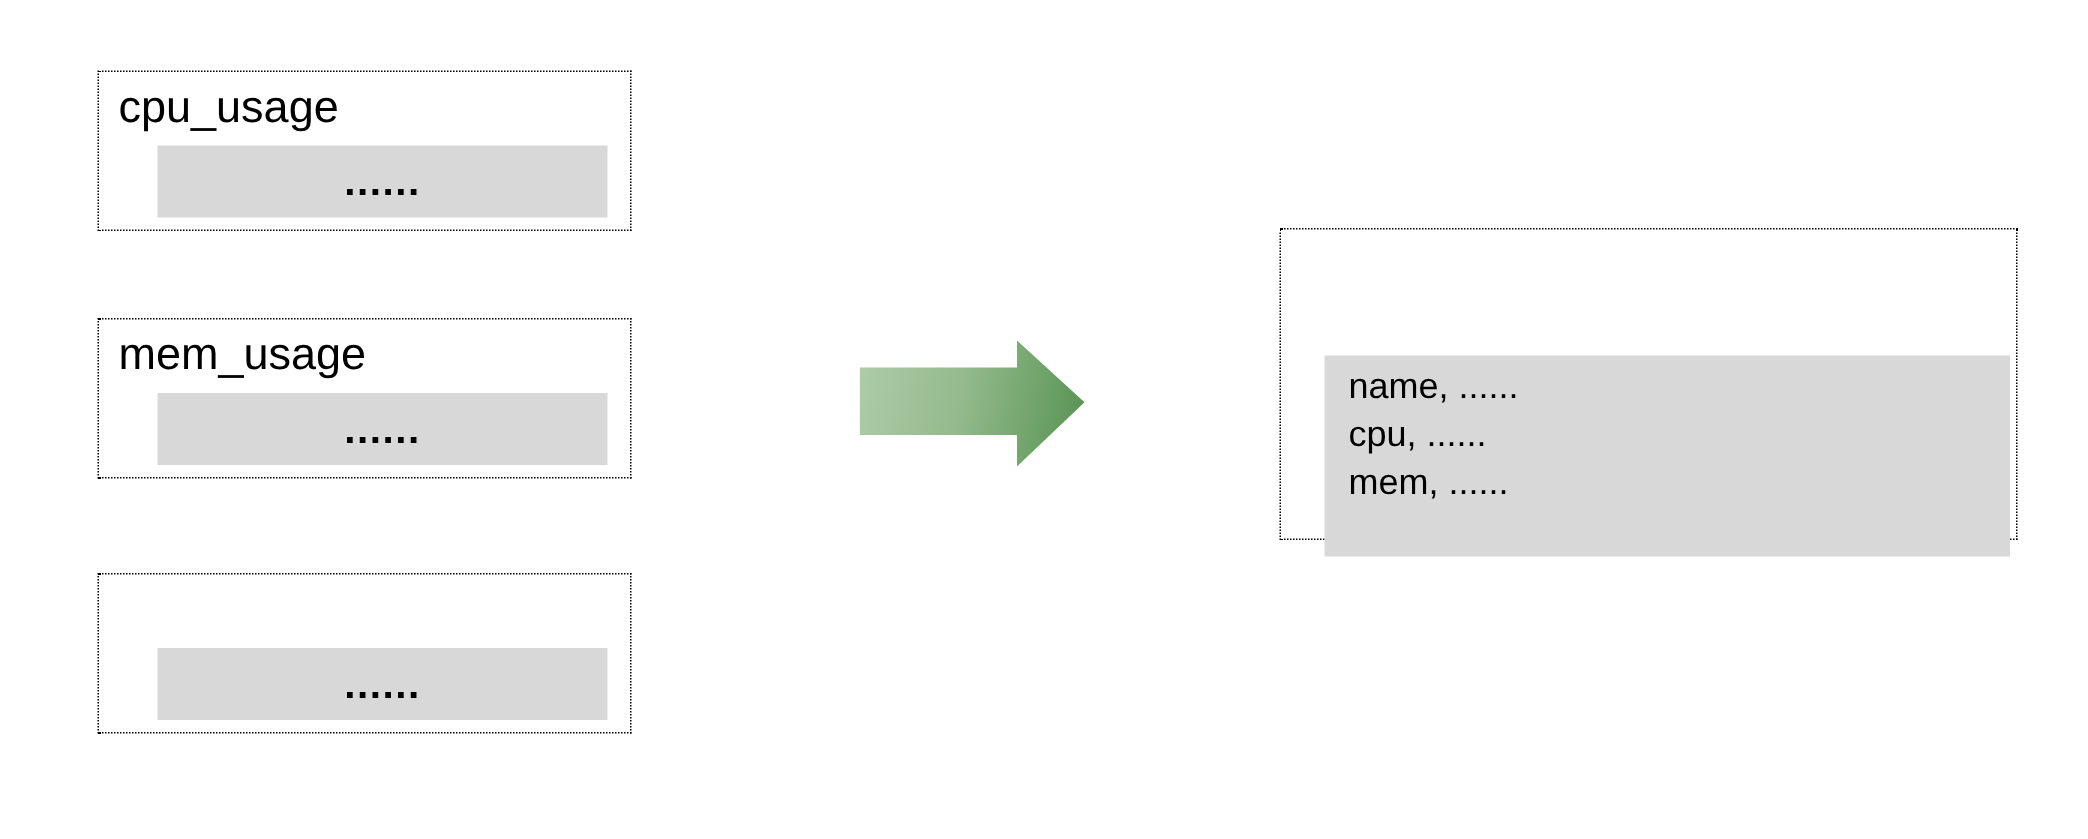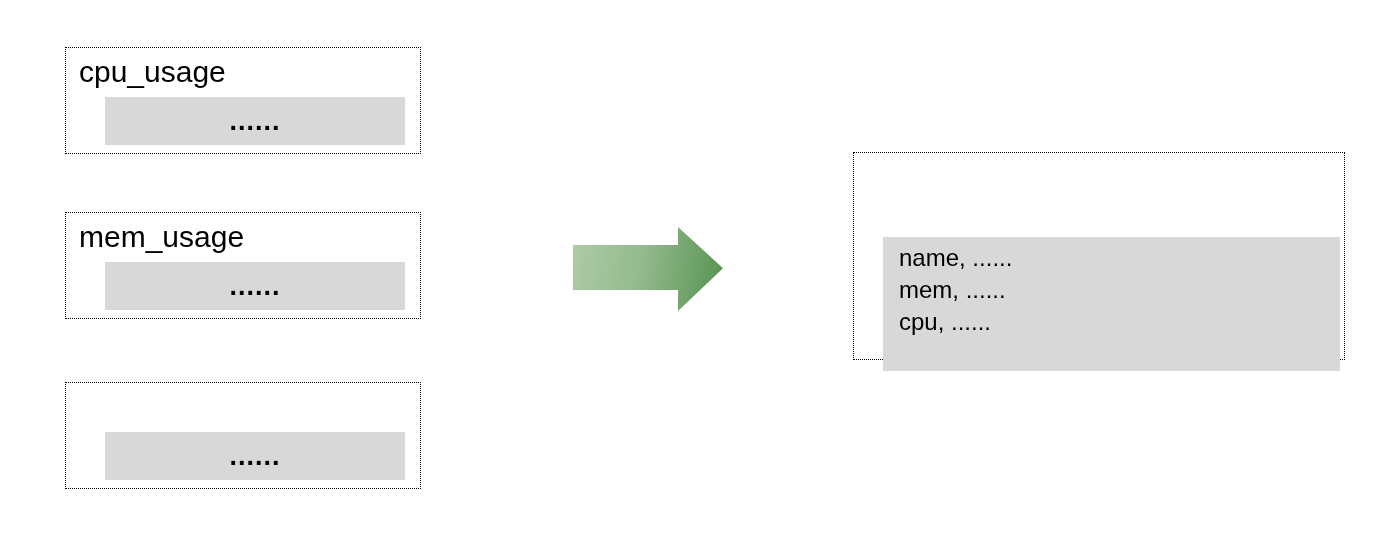--- a/index.html
+++ b/index.html
@@ -112,18 +112,18 @@
     <div class="box-body">
       <span class="dots">......</span>
     </div>
   </div>
 
   <div class="arrow"></div>
 
   <div class="result-box">
     <div class="result-body">
       <div class="result-row">name, ......</div>
+      <div class="result-row">cpu, ......</div>
       <div class="result-row">mem, ......</div>
-      <div class="result-row">cpu, ......</div>
     </div>
   </div>
 
 </div>
 
 </body></html>

